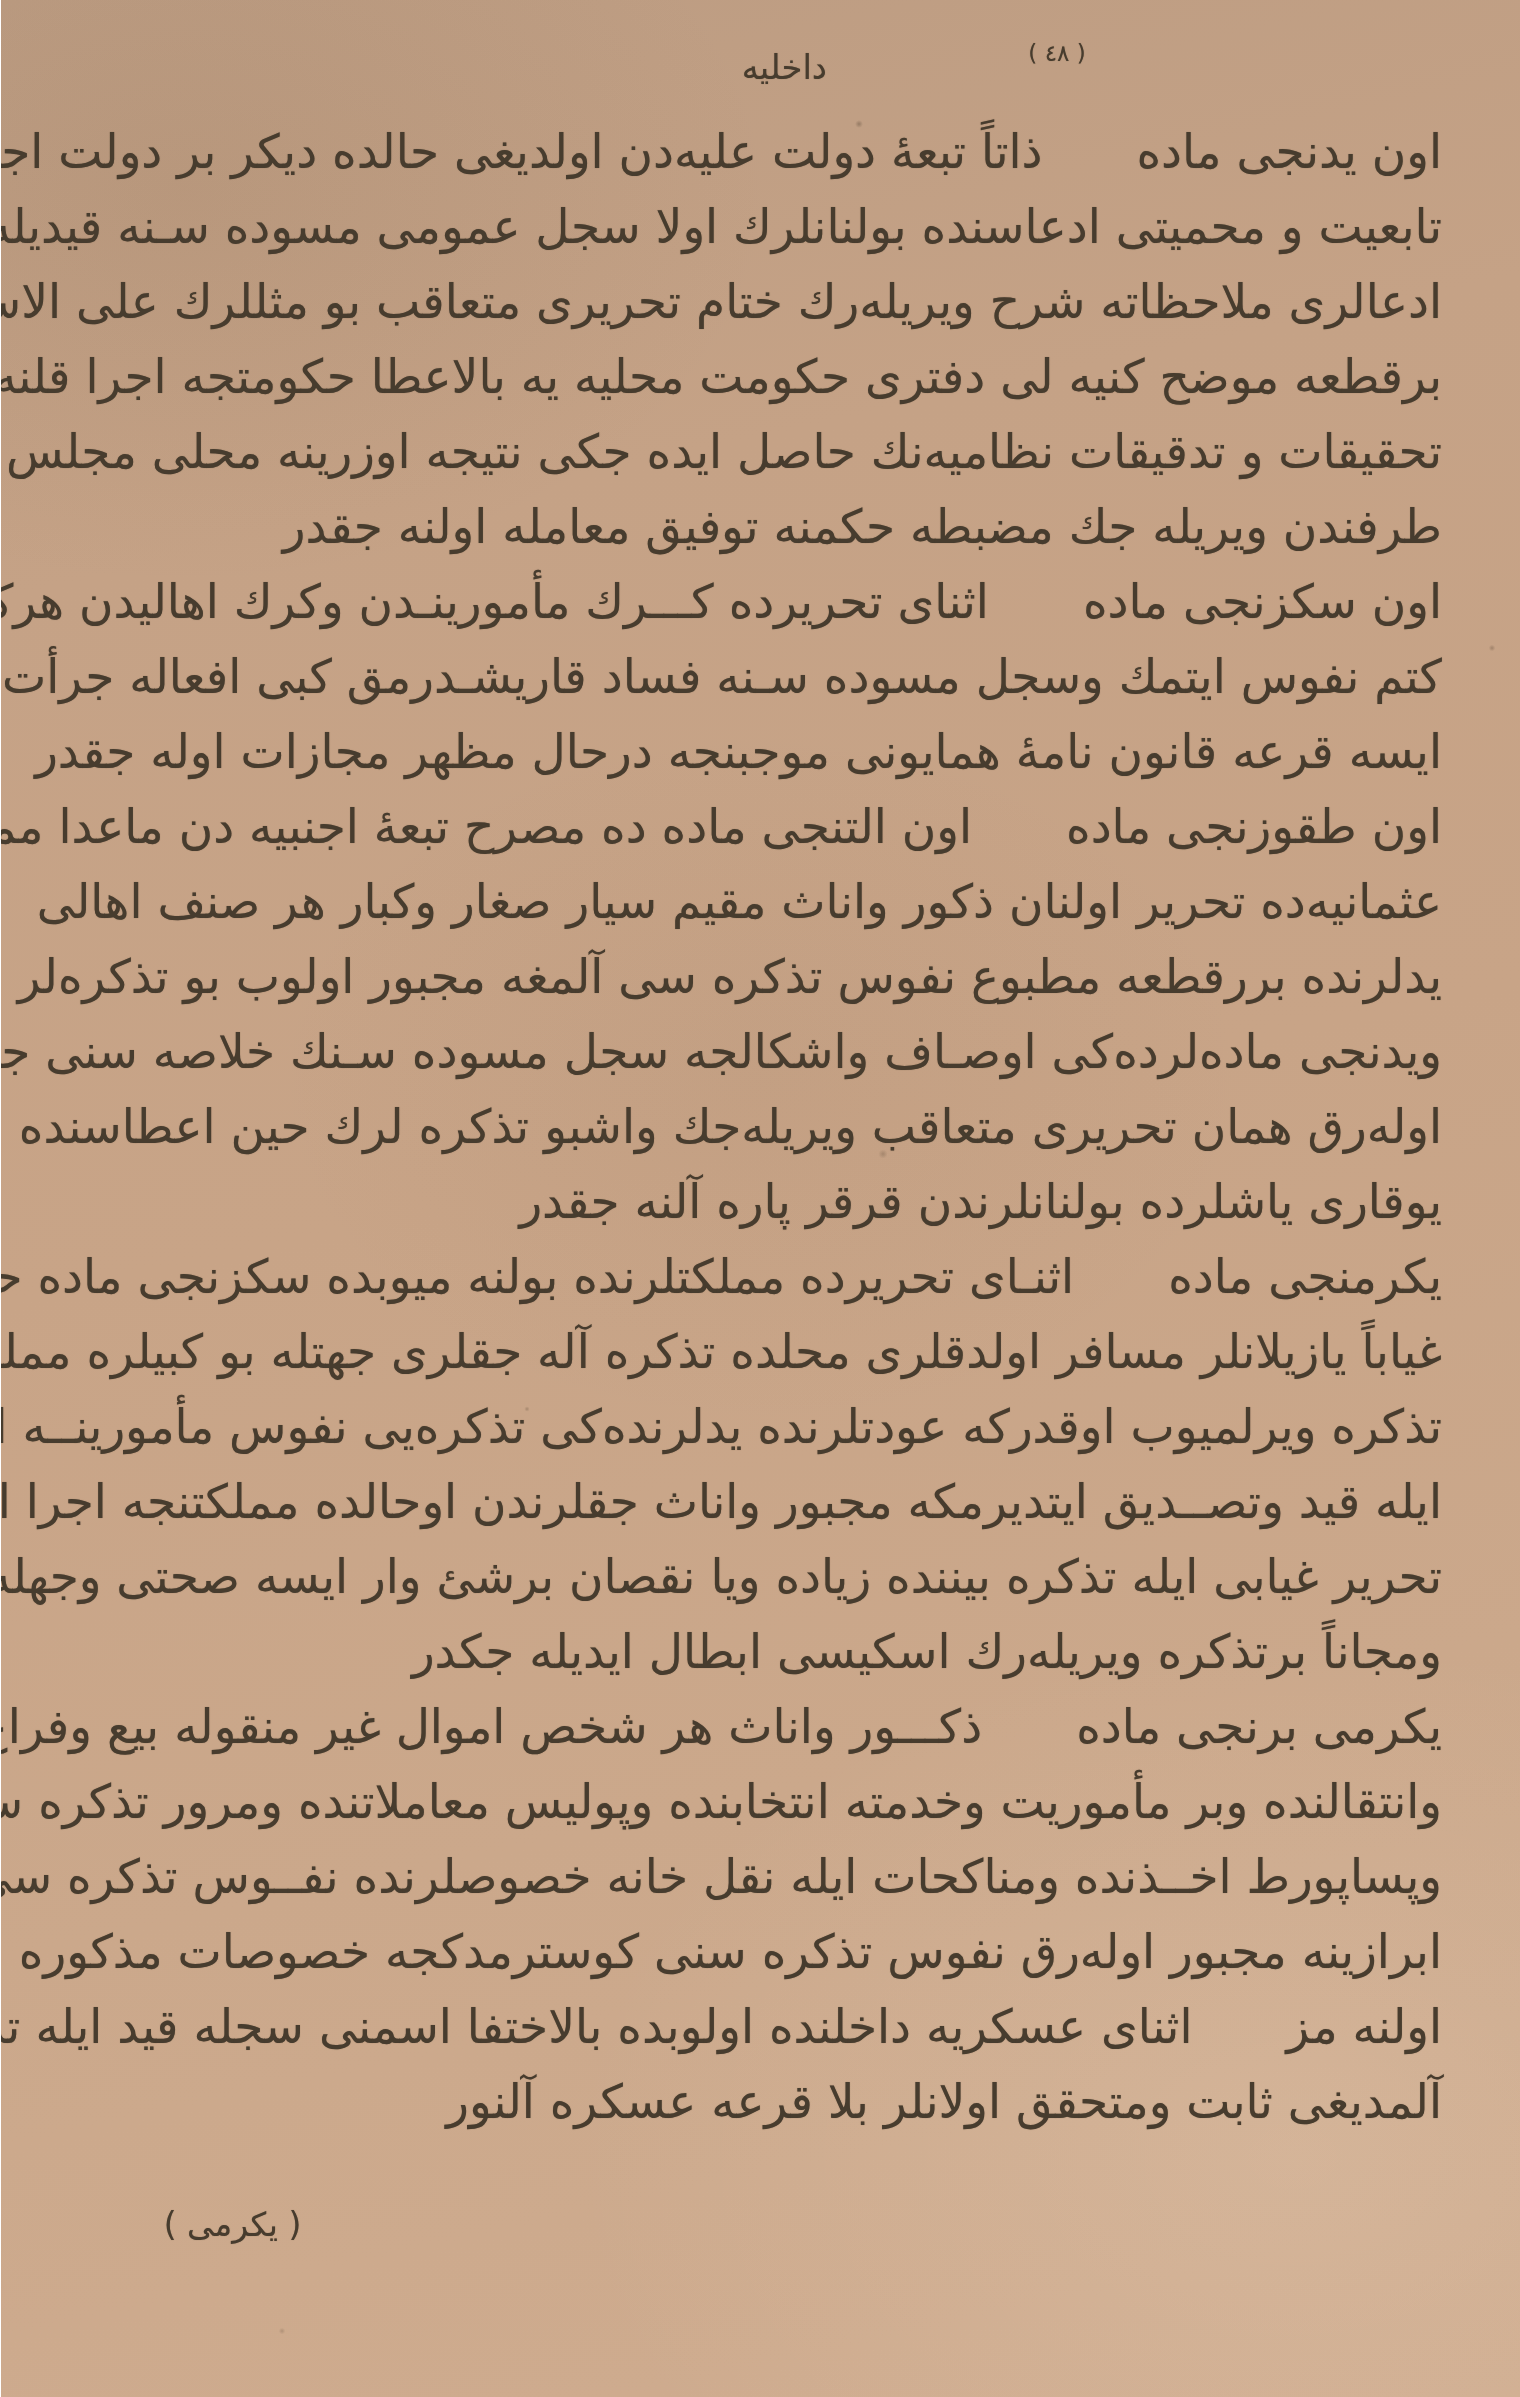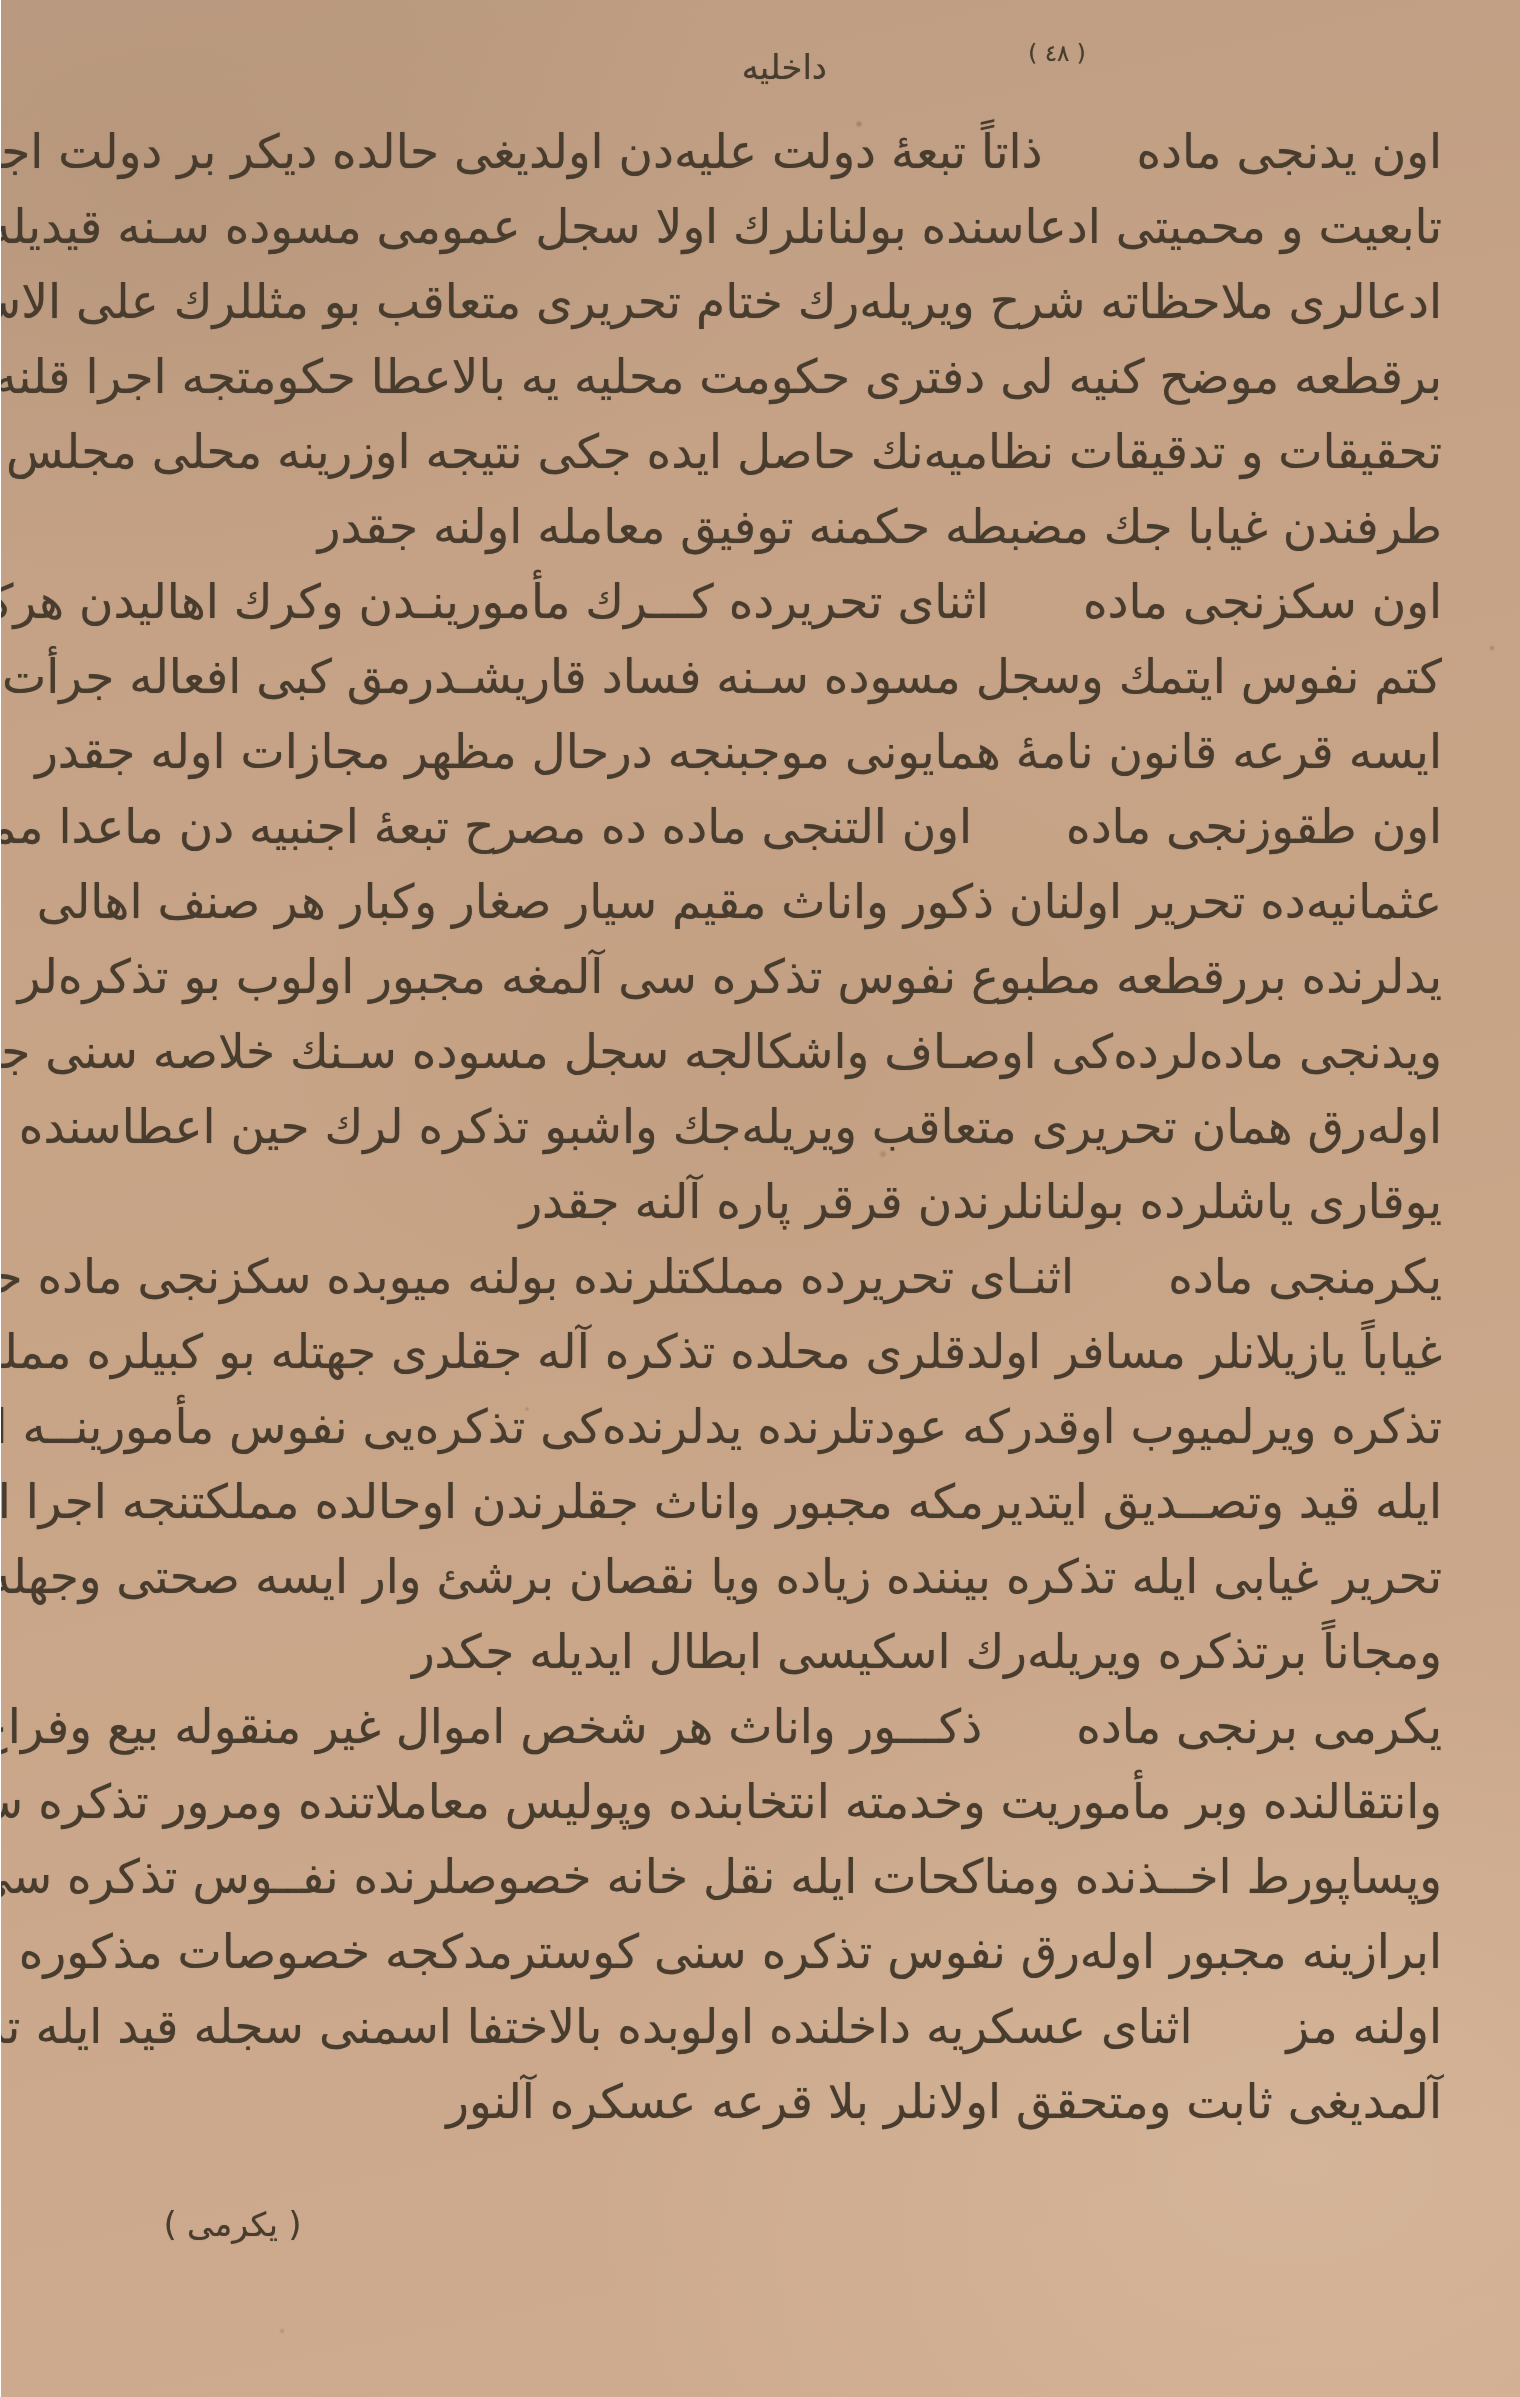--- a/index.html
+++ b/index.html
@@ -64,21 +64,21 @@
 <div class="paper">
   <div class="header-title ink">داخليه</div>
   <div class="page-number ink">( ٤٨ )</div>
 
   <div class="body-lines">
       <div class="line ink">اون يدنجى ماده  ذاتاً تبعهٔ دولت عليه‌دن اولديغى حالده ديكر بر دولت اجنبيه</div>
       <div class="line ink">تابعيت و محميتى ادعاسنده بولنانلرك اولا سجل عمومى مسوده سـنه قيديله صورت</div>
       <div class="line ink">ادعالرى ملاحظاته شرح ويريله‌رك ختام تحريرى متعاقب بو مثللرك على الاسامى</div>
       <div class="line ink">برقطعه موضح كنيه لى دفترى حكومت محليه يه بالاعطا حكومتجه اجرا قلنه جق</div>
       <div class="line ink">تحقيقات و تدقيقات نظاميه‌نك حاصل ايده جكى نتيجه اوزرينه محلى مجلس اداره‌سى</div>
-      <div class="line ink short">طرفندن غيابا جك مضبطه حكمنه توفيق معامله اولنه جقدر</div>
+      <div class="line ink short">طرفندن ويريله جك مضبطه حكمنه توفيق معامله اولنه جقدر</div>
       <div class="line ink">اون سكزنجى ماده  اثناى تحريرده كـــرك مأمورينـدن وكرك اهاليدن هركيم</div>
       <div class="line ink">كتم نفوس ايتمك وسجل مسوده سـنه فساد قاريشـدرمق كبى افعاله جرأت ايدر</div>
       <div class="line ink short">ايسه قرعه قانون نامهٔ همايونى موجبنجه درحال مظهر مجازات اوله جقدر</div>
       <div class="line ink">اون طقوزنجى ماده  اون التنجى ماده ده مصرح تبعهٔ اجنبيه دن ماعدا ممالك</div>
       <div class="line ink">عثمانيه‌ده تحرير اولنان ذكور واناث مقيم سيار صغار وكبار هر صنف اهالى</div>
       <div class="line ink">يدلرنده بررقطعه مطبوع نفوس تذكره سى آلمغه مجبور اولوب بو تذكره‌لر اوچنجى</div>
       <div class="line ink">ويدنجى ماده‌لرده‌كى اوصـاف واشكالجه سجل مسوده سـنك خلاصه سنى جامع</div>
       <div class="line ink">اوله‌رق همان تحريرى متعاقب ويريله‌جك واشبو تذكره لرك حين اعطاسنده بهرى</div>
       <div class="line ink short">يوقارى ياشلرده بولنانلرندن قرقر پاره آلنه جقدر</div>
       <div class="line ink">يكرمنجى ماده  اثنـاى تحريرده مملكتلرنده بولنه ميوبده سكزنجى ماده حكمنجه</div>

